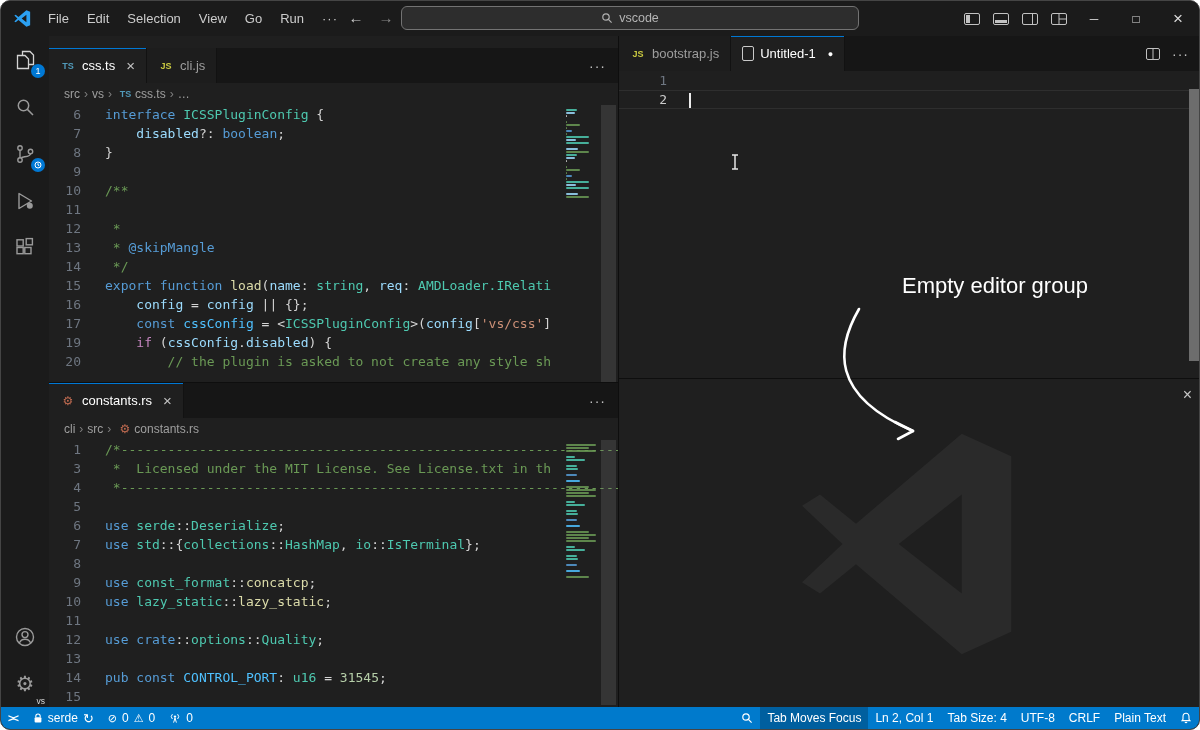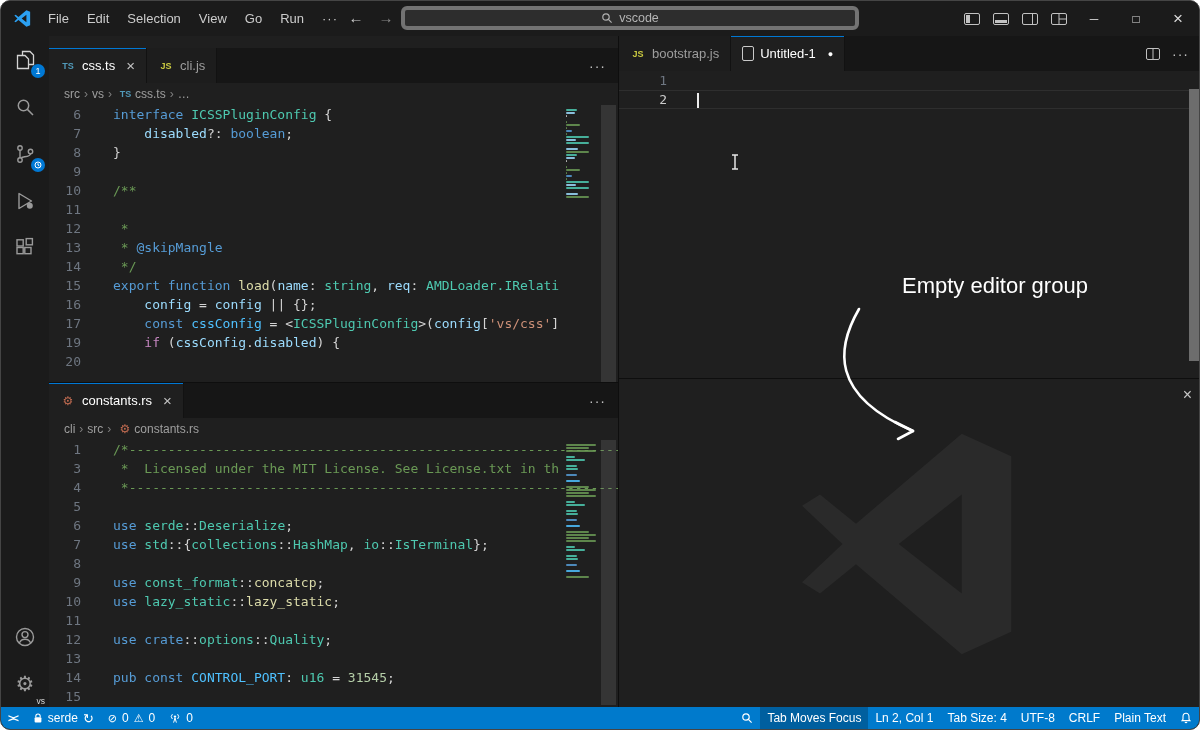--- a/index.html
+++ b/index.html
@@ -5,21 +5,21 @@
   html,body{margin:0;padding:0;width:1200px;height:730px;overflow:hidden;background:#ffffff;font-family:"Liberation Sans",sans-serif;}
   .window{position:absolute;inset:0;background:#1f1f1f;border-radius:10px;border:1px solid #454545;overflow:hidden;box-sizing:border-box;}
 
   
   .titlebar{position:absolute;top:0;left:0;right:0;height:35px;background:#1b1b1b;color:#cccccc;font-size:13px;}
   .logo{position:absolute;left:13px;top:9px;width:17px;height:17px;}
   .menubar{position:absolute;left:38px;top:0;height:35px;display:flex;align-items:center;}
   .menu{padding:0 9px;height:35px;line-height:35px;}
   .navbtn{position:absolute;top:0;height:35px;line-height:33px;font-size:15px;color:#cfcfcf;width:26px;text-align:center;}
   .back{left:342px}.fwd{left:372px;color:#8a8a8a;}
-  .searchbox{position:absolute;left:400px;top:5px;width:458px;height:24px;background:#2d2d2d;border:4px solid #737373;border-radius:6px;display:flex;align-items:center;justify-content:center;gap:6px;color:#b5b5b5;font-size:12.5px;box-sizing:border-box;}
+  .searchbox{position:absolute;left:400px;top:5px;width:458px;height:24px;background:#2d2d2d;border:1px solid #737373;border-radius:6px;display:flex;align-items:center;justify-content:center;gap:6px;color:#b5b5b5;font-size:12.5px;box-sizing:border-box;}
   .tb-right{position:absolute;right:0;top:0;height:35px;display:flex;align-items:center;}
   .lay{width:29px;height:35px;display:flex;align-items:center;justify-content:center;}
   .wc{width:42px;height:35px;display:flex;align-items:center;justify-content:center;font-size:12px;color:#dcdcdc;}
   .wc.close{font-size:17px;}
 
   
   .activitybar{position:absolute;left:0;top:35px;width:48px;bottom:22px;background:#1b1b1b;display:flex;flex-direction:column;align-items:center;}
   .abitem{width:48px;height:47px;display:flex;align-items:center;justify-content:center;position:relative;color:#9a9a9a;}
   .abspacer{flex:1;}
   .abbadge{position:absolute;right:4px;bottom:5px;min-width:14px;height:14px;border-radius:8px;background:#0078d4;color:#fff;font-size:9px;display:flex;align-items:center;justify-content:center;padding:0 2px;box-sizing:border-box;}
@@ -51,21 +51,21 @@
   .sep{margin:0 4px;color:#7e7e7e;font-size:12px;}
 
   .editor{position:absolute;left:0;right:0;bottom:0;overflow:hidden;font-family:"DejaVu Sans Mono",monospace;font-size:13px;color:#d4d4d4;}
   .g-tl .editor,.g-bl .editor{top:57px;}
   .g-tr .editor{top:35px;}
   .cl{display:flex;height:19px;line-height:19px;white-space:pre;}
   .curline{box-shadow:inset 0 1px 0 #2e2e2e, inset 0 -1px 0 #2e2e2e;}
   .ln{flex:none;width:32px;text-align:right;padding-right:12px;color:#6e7681;}
   .g-tr .ln{width:48px;padding-right:10px;}
   .ln.cur{color:#cccccc;}
-  .ct{margin-left:20px;}
+  .ct{margin-left:12px;}
   .caret{display:inline-block;width:2px;height:15px;background:#ececec;vertical-align:text-top;margin-top:1px;}
 
   .minimap{position:absolute;left:517px;top:61px;width:32px;}
   .minimap div{height:2px;margin-bottom:1px;border-radius:1px;opacity:.85;}
   .scrollband{position:absolute;left:552px;top:57px;bottom:4px;width:15px;background:rgba(120,120,120,0.25);}
   .vthumb{position:absolute;right:2px;top:53px;width:10px;height:272px;background:#6d6d6d;}
 
   .grpclose{position:absolute;right:9px;top:8px;color:#c8c8c8;font-size:16px;line-height:1;}
   .watermark{position:absolute;left:50%;top:50%;transform:translate(-50%,-50%);width:225px;height:225px;}
   .watermark path{fill:#2a2a2a;}
@@ -234,21 +234,21 @@
           <div class="cl"><span class="ln">9</span><span class="ct"></span></div>
           <div class="cl"><span class="ln">10</span><span class="ct"><span style="color: rgb(106, 153, 85);">/**</span></span></div>
           <div class="cl"><span class="ln">11</span></div>
           <div class="cl"><span class="ln">12</span><span class="ct"><span style="color: rgb(106, 153, 85);"> *</span></span></div>
           <div class="cl"><span class="ln">13</span><span class="ct"><span style="color: rgb(106, 153, 85);"> * </span><span style="color: rgb(86, 156, 214);">@skipMangle</span></span></div>
           <div class="cl"><span class="ln">14</span><span class="ct"><span style="color: rgb(106, 153, 85);"> */</span></span></div>
           <div class="cl"><span class="ln">15</span><span class="ct"><span style="color: rgb(86, 156, 214);">export function </span><span style="color: rgb(220, 220, 170);">load</span><span style="color: rgb(212, 212, 212);">(</span><span style="color: rgb(156, 220, 254);">name</span><span style="color: rgb(212, 212, 212);">: </span><span style="color: rgb(78, 201, 176);">string</span><span style="color: rgb(212, 212, 212);">, </span><span style="color: rgb(156, 220, 254);">req</span><span style="color: rgb(212, 212, 212);">: </span><span style="color: rgb(78, 201, 176);">AMDLoader.IRelati</span></span></div>
           <div class="cl"><span class="ln">16</span><span class="ct"><span style="color: rgb(212, 212, 212);">    </span><span style="color: rgb(156, 220, 254);">config</span><span style="color: rgb(212, 212, 212);"> = </span><span style="color: rgb(156, 220, 254);">config</span><span style="color: rgb(212, 212, 212);"> || {};</span></span></div>
           <div class="cl"><span class="ln">17</span><span class="ct"><span style="color: rgb(212, 212, 212);">    </span><span style="color: rgb(86, 156, 214);">const </span><span style="color: rgb(79, 193, 255);">cssConfig</span><span style="color: rgb(212, 212, 212);"> = &lt;</span><span style="color: rgb(78, 201, 176);">ICSSPluginConfig</span><span style="color: rgb(212, 212, 212);">&gt;(</span><span style="color: rgb(156, 220, 254);">config</span><span style="color: rgb(212, 212, 212);">[</span><span style="color: rgb(206, 145, 120);">'vs/css'</span><span style="color: rgb(212, 212, 212);">]</span></span></div>
           <div class="cl"><span class="ln">19</span><span class="ct"><span style="color: rgb(212, 212, 212);">    </span><span style="color: rgb(197, 134, 192);">if</span><span style="color: rgb(212, 212, 212);"> (</span><span style="color: rgb(156, 220, 254);">cssConfig</span><span style="color: rgb(212, 212, 212);">.</span><span style="color: rgb(156, 220, 254);">disabled</span><span style="color: rgb(212, 212, 212);">) {</span></span></div>
-          <div class="cl"><span class="ln">20</span></div>
+          <div class="cl"><span class="ln">20</span><span class="ct"><span style="color: rgb(106, 153, 85);">        // the plugin is asked to not create any style sh</span></span></div>
         </div>
       <div class="minimap">
           <div style="width: 11.2px; background: rgb(78, 201, 176);"></div>
           <div style="width: 9.2px; background: rgb(156, 220, 254);"></div>
           <div style="width: 0.4px; background: rgb(212, 212, 212);"></div>
           <div style="width: 0px; background: transparent;"></div>
           <div style="width: 1.2px; background: rgb(106, 153, 85);"></div>
           <div style="width: 14.4px; background: rgb(106, 153, 85);"></div>
           <div style="width: 0.8px; background: rgb(106, 153, 85);"></div>
           <div style="width: 5.6px; background: rgb(86, 156, 214);"></div>

